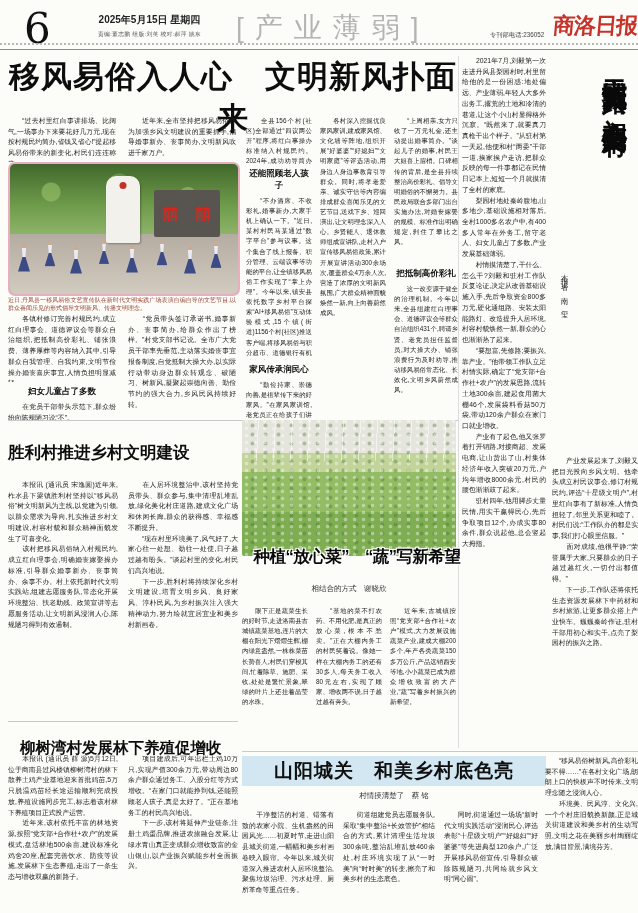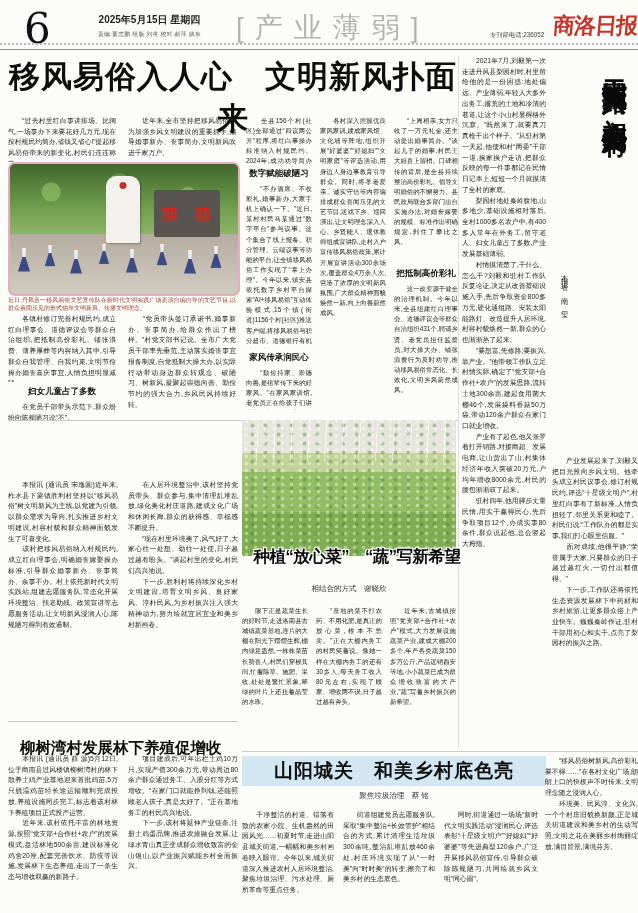--- a/index.html
+++ b/index.html
@@ -167,37 +167,38 @@
 
     <div class="colA2">
       <div class="bt" style="height:68px;">　　各镇村修订完善村规民约,成立红白理事会、道德评议会等群众自治组织,把抵制高价彩礼、铺张浪费、薄养厚葬等内容纳入其中,引导群众自我管理、自我约束,文明节俭操办婚丧喜庆事宜,人情负担明显减轻。</div>
       <h3 class="sh">妇女儿童占了多数</h3>
       <div class="bt" style="height:18px;">　　在党员干部带头示范下,群众纷纷向陈规陋习说“不”。</div>
     </div>
     <div class="bt colB2">　　“党员带头签订承诺书,婚事新办、丧事简办,给群众作出了榜样。”村党支部书记说。全市广大党员干部率先垂范,主动落实婚丧事宜报备制度,自觉抵制大操大办,以实际行动带动身边群众转观念、破陋习、树新风,凝聚起崇德向善、勤俭节约的强大合力,乡风民风持续好转。</div>
 
     <div class="colC">
       <div class="bt narrow" style="height:48px;">　　全县156个村(社区)全部通过“四议两公开”程序,将红白事操办标准纳入村规民约。2024年,成功劝导简办红白事2300余场,为群众节省开支千万余元。</div>
-      <h3 class="sh">数字赋能破陋习</h3>
+      <h3 class="sh">还能照顾老人孩子</h3>
       <div class="bt narrow" style="height:164px;">　　“不办酒席、不收彩礼,婚事新办,大家手机上确认一下。”近日,某村村民马某通过“数字平台”参与议事。这个集合了线上报备、积分管理、云端议事等功能的平台,让全镇移风易俗工作实现了“掌上办理”。今年以来,镇安县依托数字乡村平台探索“AI+移风易俗”互动体验模式,15个镇(街道)1156个村(社区)推送客户端,将移风易俗与积分超市、道德银行有机结合,实现动态管理,不文明行为及时劝导,数字赋能成效日益显现,移风易俗工作迈入智慧化管理新阶段。</div>
       <h3 class="sh">家风传承润民心</h3>
       <div class="bt narrow" style="height:42px;">　　“勤俭持家、崇德向善,是祖辈传下来的好家风。”在家风家训馆,老党员正在给孩子们讲家训故事,传承好家风。</div>
     </div>
     <div class="bt narrow colD">　　各村深入挖掘优良家风家训,建成家风馆、文化墙等阵地,组织开展“好婆婆”“好媳妇”“文明家庭”等评选活动,用身边人身边事教育引导群众。同时,将孝老爱亲、诚实守信等内容编排成群众喜闻乐见的文艺节目,送戏下乡、巡回演出,让文明理念深入人心。乡贤能人、退休教师组成宣讲队,走村入户宣传移风易俗政策,累计开展宣讲活动300余场次,覆盖群众4万余人次,营造了浓厚的文明新风氛围,广大群众精神面貌焕然一新,向上向善蔚然成风。</div>
     <div class="colE">
       <div class="bt narrow" style="height:148px;">　　“上周相亲,女方只收了一万元礼金,还主动提出婚事简办。”谈起儿子的婚事,村民王大姐喜上眉梢。口碑相传的背后,是全县持续整治高价彩礼、倡导文明婚俗的不懈努力。县民政局联合多部门出台实施办法,对婚丧嫁娶的规模、标准作出明确规定,刹住了攀比之风。</div>
       <h3 class="sh">把抵制高价彩礼</h3>
       <div class="bt narrow" style="height:126px;">　　这一改变源于健全的治理机制。今年以来,全县组建红白理事会、道德评议会等群众自治组织431个,聘请乡贤、老党员担任监督员,对大操大办、铺张浪费行为及时劝导,推动移风易俗常态化、长效化,文明乡风蔚然成风。</div>
     </div>
   </section>
 
   <div class="rule-h" style="left:8px;top:420px;width:450px;"></div>
   <div class="rule-v" style="left:458px;top:56px;height:692px;"></div>
 
   <section class="art-shengli">
+    <h2 class="shengli-hl" style="margin:0;">胜利村推进乡村文明建设</h2>
     <div class="bt shengli-c1">　　本报讯 (通讯员 宋逸圆)近年来,柞水县下梁镇胜利村坚持以“移风易俗”树文明新风为主线,以党建为引领,以群众需求为导向,扎实推进乡村文明建设,村容村貌和群众精神面貌发生了可喜变化。
 　　该村把移风易俗纳入村规民约,成立红白理事会,明确婚丧嫁娶操办标准,引导群众婚事新办、丧事简办、余事不办。村上依托新时代文明实践站,组建志愿服务队,常态化开展环境整治、扶老助残、政策宣讲等志愿服务活动,让文明新风浸润人心,陈规陋习得到有效遏制。</div>
     <div class="bt shengli-c2">　　在人居环境整治中,该村坚持党员带头、群众参与,集中清理乱堆乱放,绿化美化村庄道路,建成文化广场和休闲长廊,群众的获得感、幸福感不断提升。
 　　“现在村里环境美了,风气好了,大家心往一处想、劲往一处使,日子越过越有盼头。”谈起村里的变化,村民们高兴地说。
 　　下一步,胜利村将持续深化乡村文明建设,培育文明乡风、良好家风、淳朴民风,为乡村振兴注入强大精神动力,努力绘就宜居宜业和美乡村新画卷。</div>
   </section>
 
   <section class="art-veg">
     <figure class="photo2"></figure>
     <h2 class="veg-hl" style="margin:8px;">种植“放心菜”　“蔬”写新希望</h2>
@@ -216,21 +217,21 @@
     <div class="bt liu-c2">　　项目建成后,可年出栏土鸡10万只,实现产值300余万元,带动周边80余户群众通过务工、入股分红等方式增收。“在家门口就能挣到钱,还能照顾老人孩子,真是太好了。”正在基地务工的村民高兴地说。
 　　下一步,该村将延伸产业链条,注册土鸡蛋品牌,推进农旅融合发展,让绿水青山真正变成群众增收致富的金山银山,以产业振兴赋能乡村全面振兴。</div>
   </section>
 
   <div class="rule-h" style="left:242px;top:751px;width:396px;"></div>
 
   <section class="art-shan">
     <div class="shan-band">
       <h2 class="shan-hl" style="margin:0;">山阳城关　和美乡村底色亮</h2>
     </div>
-    <div class="shan-by byline">聚焦垃圾治理　蔡 铭</div>
+    <div class="shan-by byline">村情摸清楚了　蔡 铭</div>
     <div class="bt shan-c1">　　干净整洁的村道、错落有致的农家小院、生机盎然的田园风光……初夏时节,走进山阳县城关街道,一幅幅和美乡村画卷映入眼帘。今年以来,城关街道深入推进农村人居环境整治,聚焦垃圾治理、污水处理、厕所革命等重点任务。</div>
     <div class="bt shan-c2">　　街道组建党员志愿服务队,采取“集中整治+长效管护”相结合的方式,累计清理生活垃圾300余吨,整治乱堆乱放460余处,村庄环境实现了从“一时美”向“时时美”的转变,擦亮了和美乡村的生态底色。</div>
     <div class="bt shan-c3">　　同时,街道通过一场场“新时代文明实践活动”浸润民心,评选表彰“十星级文明户”“好媳妇”“好婆婆”等先进典型120余户,广泛开展移风易俗宣传,引导群众破除陈规陋习,共同绘就乡风文明“同心圆”。</div>
     <div class="bt shan-c4">　　“移风易俗树新风,高价彩礼要不得……”在各村文化广场,朗朗上口的快板声不时传来,文明理念随之浸润人心。
 　　环境美、民风淳、文化兴,一个个村庄旧貌换新颜,正是城关街道建设和美乡村的生动写照,文明之花在美丽乡村绚丽绽放,满目皆景,满境芬芳。</div>
   </section>
 
   <section class="art-right">
     <div class="bt right-colL">　　2021年7月,刘毅第一次走进丹凤县梨园村时,村里留给他的是一份困惑:地处偏远、产业薄弱,年轻人大多外出务工,撂荒的土地和冷清的巷道,让这个小山村显得格外沉寂。“既然来了,就要真刀真枪干出个样子。”从驻村第一天起,他便和村“两委”干部一道,挨家挨户走访,把群众反映的每一件事都记在民情日记本上,短短一个月就摸清了全村的家底。
 　　梨园村地处秦岭腹地,山多地少,基础设施相对落后,全村1000多名农户中,有400多人常年在外务工,留守老人、妇女儿童占了多数,产业发展基础薄弱。

